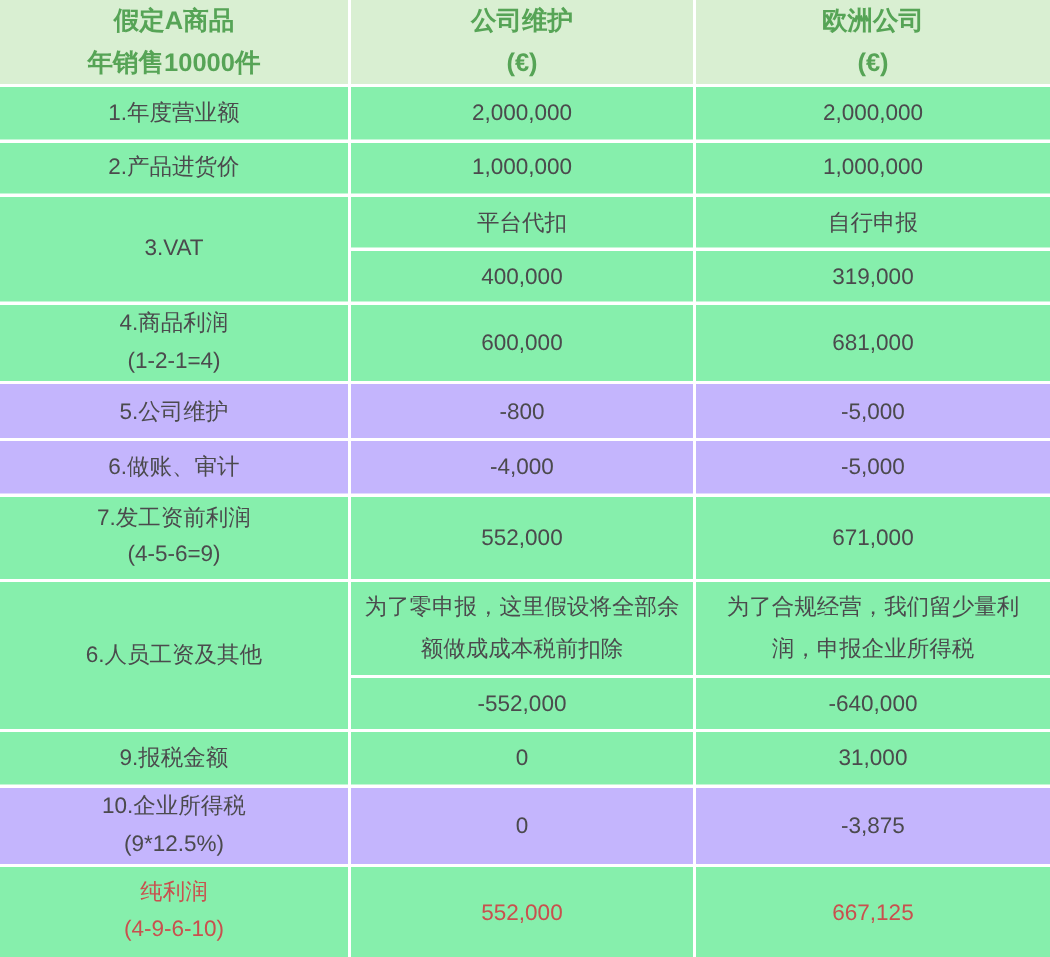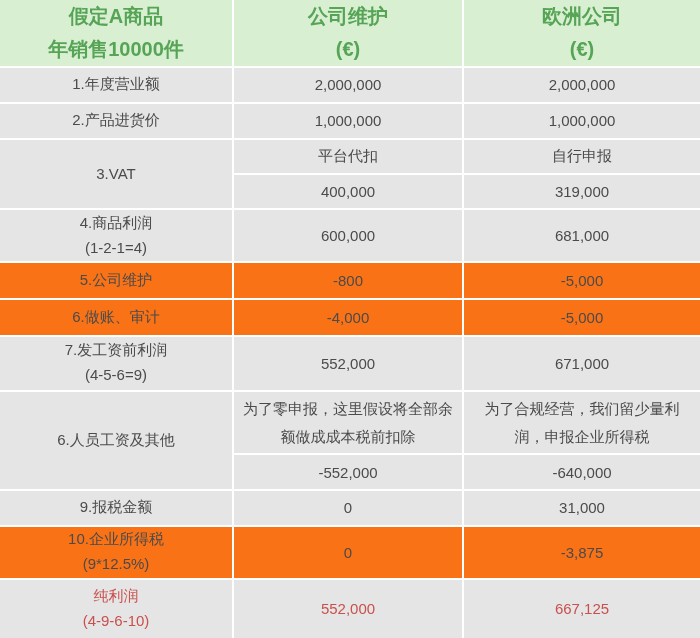--- a/index.html
+++ b/index.html
@@ -29,24 +29,24 @@
   
   .cmp tr > *:first-child { border-left: 0; }
   .cmp tr > *:last-child  { border-right: 0; }
   .cmp thead tr > *       { border-top: 0; }
   .cmp tbody tr:last-child > * { border-bottom: 0; }
 
   .cmp thead th {
     background: #d9efd2;
     color: #56a456;
     font-weight: 700;
-    font-size: 20px;
+    font-size: 17px;
   }
-  .tone-mid  > th, .tone-mid  > td { background: #e5e5e5; }
-  .tone-light> th, .tone-light> td { background: #f97316; }
+  .tone-mid  > th, .tone-mid  > td { background: #86efac; }
+  .tone-light> th, .tone-light> td { background: #c4b5fd; }
 
   .line { display: block; line-height: 1.65; }
   .note { font-size: 14px; line-height: 1.85; padding: 0 10px; margin-top: 47px; }
 
   tr.net > td { color: #c9504e; }
 </style>
 </head>
 <body>
 
 <div class="screen">

